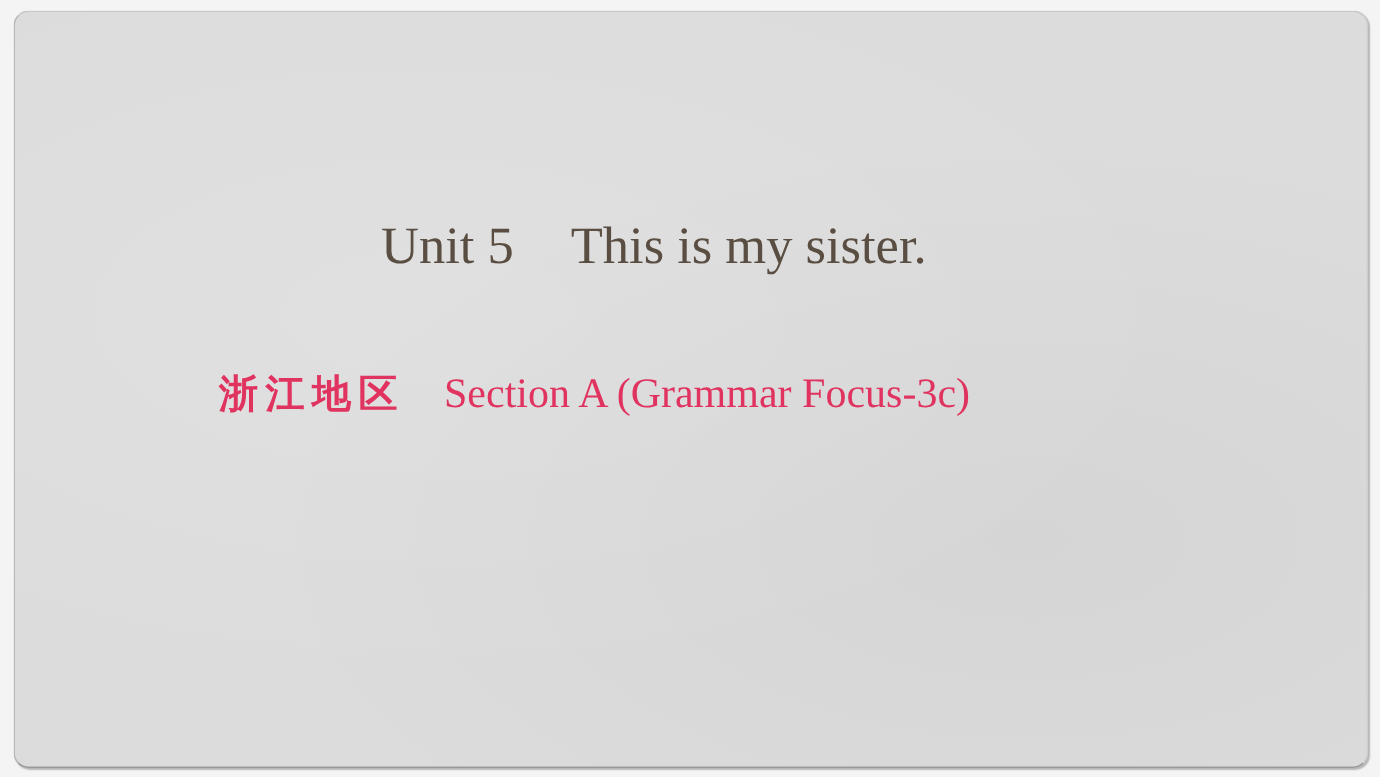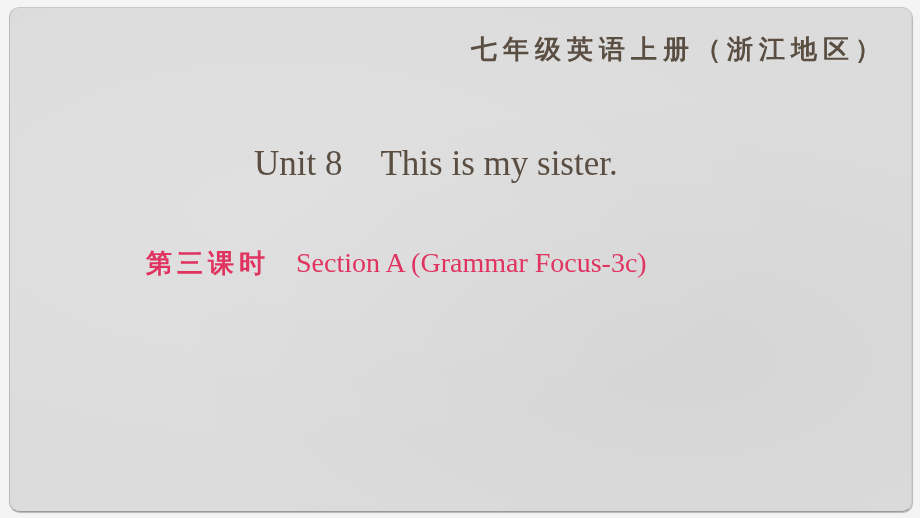--- a/index.html
+++ b/index.html
@@ -69,22 +69,21 @@
     .lesson-line .en {
       font-family: "Liberation Serif", serif;
       font-size: 28px;
       vertical-align: baseline;
     }
   </style>
 </head>
 <body>
 
 <div class="slide">
-  <div class="header-title">七年级英语上册（浙江地区）</div>
 
   <div class="unit-title">
-    <span>Unit 8</span><span class="gap"></span><span>This is my sister.</span>
+    <span>Unit 5</span><span class="gap"></span><span>This is my sister.</span>
   </div>
 
   <div class="lesson-line">
-    <span class="cn">第三课时</span><span class="gap"></span><span class="en">Section A (Grammar Focus-3c)</span>
+    <span class="cn">浙江地区</span><span class="gap"></span><span class="en">Section A (Grammar Focus-3c)</span>
   </div>
 </div>
 
 </body></html>

